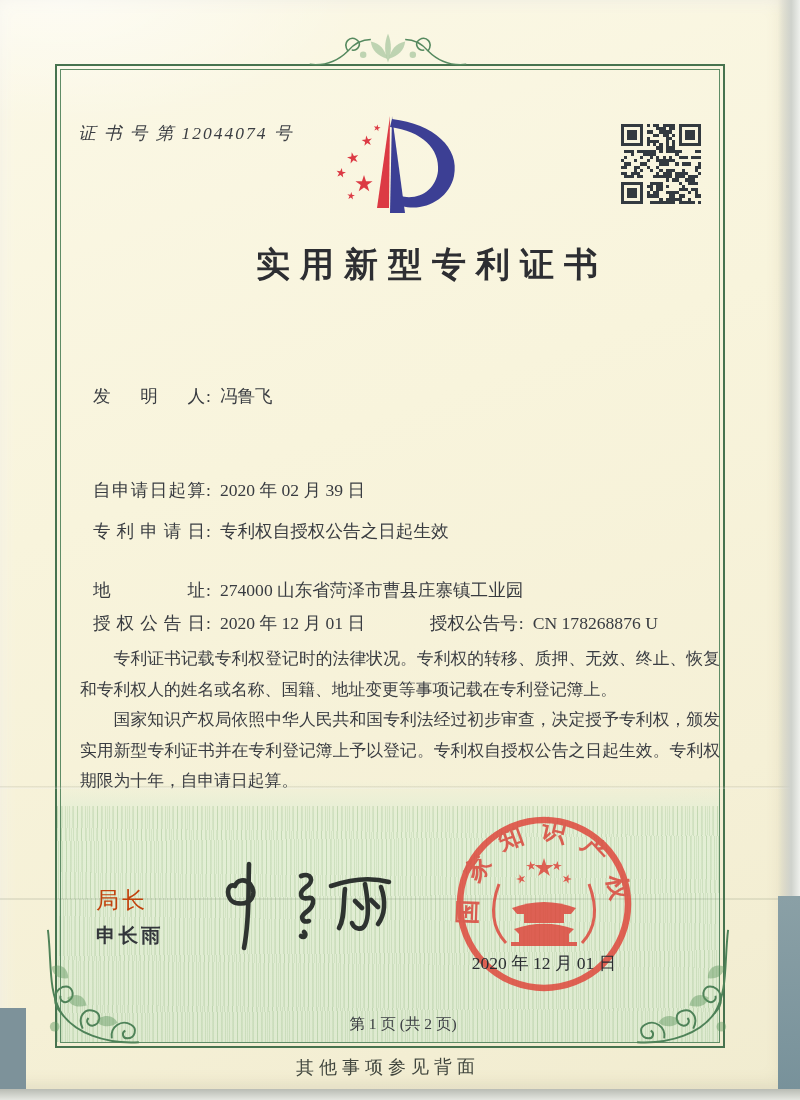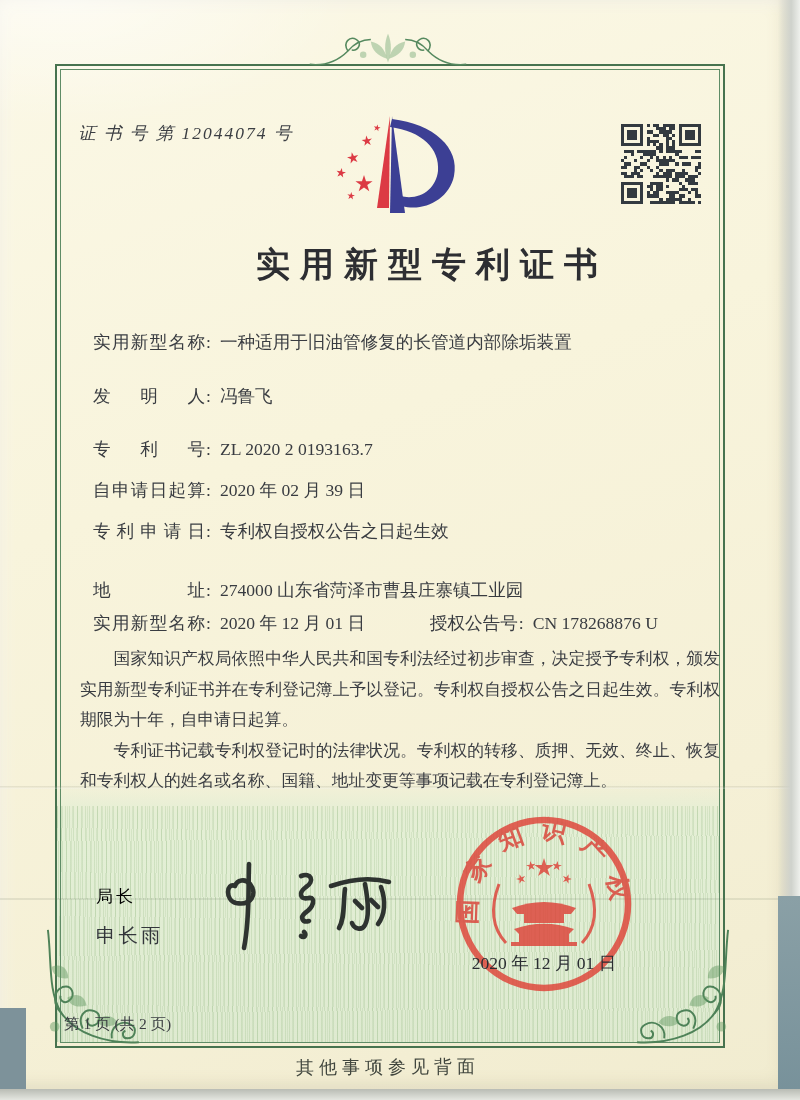--- a/index.html
+++ b/index.html
@@ -44,24 +44,24 @@
   .abs{position:absolute;z-index:5;}
   .certno{left:78px;top:121px;font-size:17.5px;letter-spacing:2px;color:#3b3e43;font-style:italic;}
   .title{left:55px;top:242px;width:666px;text-align:center;font-size:34px;font-weight:700;
     letter-spacing:10px;color:#2d2e32;margin-left:44px;}
   .row{left:93px;font-size:17.6px;color:#393c41;white-space:nowrap;}
   .flabel{display:inline-block;width:112px;text-align:justify;text-align-last:justify;}
   .colon{margin:0 9px 0 1px;}
   .paras{left:80px;top:644px;width:640px;font-size:16.8px;line-height:30.6px;color:#3a3d42;
     text-align:justify;}
   .paras p{margin:0;text-indent:2em;}
-  .director{left:96px;top:885px;font-size:17px;color:#000000;letter-spacing:3px;}
-  .dirname{left:96px;top:922px;font-size:19.5px;color:#33363b;letter-spacing:3px;}
+  .director{left:96px;top:885px;font-size:23px;color:#c2410c;letter-spacing:3px;}
+  .dirname{left:96px;top:922px;font-size:19.5px;color:#33363b;letter-spacing:3px;font-weight:bold;}
   .sealdate{left:452px;top:951px;width:184px;text-align:center;font-size:17.5px;color:#2a2d32;}
-  .pagefoot{left:64px;top:1014px;width:666px;text-align:left;font-size:15.5px;color:#3a3d42;}
+  .pagefoot{left:70px;top:1014px;width:666px;text-align:center;font-size:15.5px;color:#3a3d42;}
   .backnote{left:55px;top:1055px;width:666px;text-align:center;font-size:18px;color:#41463e;
     letter-spacing:5px;transform:rotate(-.4deg);}
 </style>
 </head>
 <body>
 
 <div class="stage">
 
   <div class="bg-right-strip"></div>
   <div class="bg-blue-left"></div>
@@ -457,47 +457,41 @@
         <rect x="18" y="24" width="1" height="1"></rect>
         <rect x="19" y="24" width="1" height="1"></rect>
         <rect x="20" y="24" width="1" height="1"></rect>
         <rect x="21" y="24" width="1" height="1"></rect>
         <rect x="22" y="24" width="1" height="1"></rect>
         <rect x="24" y="24" width="1" height="1"></rect>
       </svg></div>
 
   <div class="abs title">实用新型专利证书</div>
 
-  <div class="abs row" style="top:330px">
-    <span class="flabel">实用新型名称</span><span class="colon">:</span><span>一种适用于旧油管修复的长管道内部除垢装置</span>
-  </div>
   <div class="abs row" style="top:384px">
     <span class="flabel">发明人</span><span class="colon">:</span><span>冯鲁飞</span>
   </div>
-  <div class="abs row" style="top:437px">
-    <span class="flabel">专利号</span><span class="colon">:</span><span>ZL 2020 2 0193163.7</span>
-  </div>
   <div class="abs row" style="top:478px">
     <span class="flabel">自申请日起算</span><span class="colon">:</span><span>2020 年 02 月 39 日</span>
   </div>
   <div class="abs row" style="top:519px">
     <span class="flabel">专利申请日</span><span class="colon">:</span><span>专利权自授权公告之日起生效</span>
   </div>
   <div class="abs row" style="top:578px">
     <span class="flabel">地址</span><span class="colon">:</span><span>274000 山东省菏泽市曹县庄寨镇工业园</span>
   </div>
   <div class="abs row" style="top:611px">
-    <span class="flabel">实用新型名称</span><span class="colon">:</span><span>2020 年 12 月 01 日</span>
+    <span class="flabel">授权公告日</span><span class="colon">:</span><span>2020 年 12 月 01 日</span>
     <span style="display:inline-block;width:56px"></span>
     <span>授权公告号</span><span class="colon">:</span><span>CN 178268876 U</span>
   </div>
 
   <div class="abs paras">
+    <p>专利证书记载专利权登记时的法律状况。专利权的转移、质押、无效、终止、恢复和专利权人的姓名或名称、国籍、地址变更等事项记载在专利登记簿上。</p>
     <p>国家知识产权局依照中华人民共和国专利法经过初步审查，决定授予专利权，颁发实用新型专利证书并在专利登记簿上予以登记。专利权自授权公告之日起生效。专利权期限为十年，自申请日起算。</p>
-    <p>专利证书记载专利权登记时的法律状况。专利权的转移、质押、无效、终止、恢复和专利权人的姓名或名称、国籍、地址变更等事项记载在专利登记簿上。</p>
   </div>
 
   <div class="abs director">局长</div>
   <div class="abs dirname">申长雨</div>
 
   <svg class="abs" style="left:205px;top:856px" width="195" height="100" viewBox="0 0 195 100">
     <g stroke="#2e3330" stroke-width="4.6" fill="none" stroke-linecap="round" stroke-linejoin="round">
       <path d="M44,8 C43,34 45,62 39,92"></path>
       <path d="M30,30 C21,26 20,44 31,47 C46,50 53,38 45,28 C40,22 32,24 30,30"></path>
       <path d="M96,20 C106,16 110,25 101,31 C93,37 95,44 104,42"></path>

